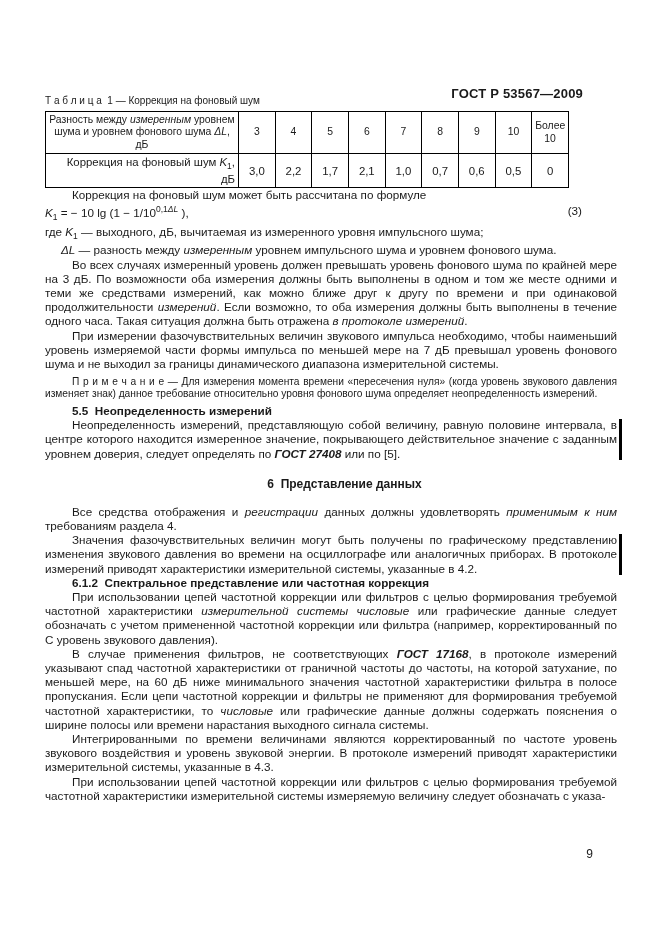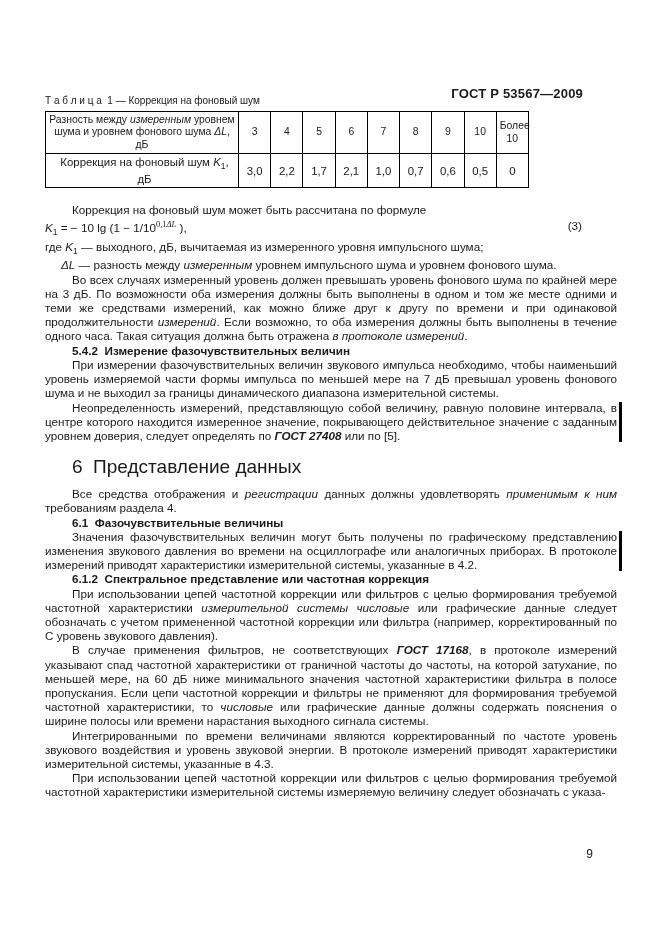--- a/index.html
+++ b/index.html
@@ -7,44 +7,44 @@
     position:relative; width:661px; height:936px; background:#ffffff;
     font-family:"Liberation Sans", sans-serif; color:#1a1a1a; overflow:hidden;
   }
   .doc-header {
     position:absolute; top:53px; right:78px;
     font-weight:bold; font-size:13px; letter-spacing:0.2px; white-space:nowrap;margin-top:33px;
   }
   .content { position:absolute; left:45px; top:95px; width:572px; }
   .table-caption { font-size:10px; margin:0 0 5px 0; }
   table.gost-table {
-    border-collapse:collapse; width:484px; table-layout:fixed;
+    border-collapse:collapse; width:524px; table-layout:fixed;
     border:1.5px solid #000;
   }
   table.gost-table td {
     border:1px solid #000; text-align:center; vertical-align:middle;
     font-size:10.4px; line-height:12.4px; padding:2px 3px;
   }
   table.gost-table td.lbl { width:186px; }
   table.gost-table tr.hdr td { height:33px; border-bottom:1.5px solid #000; }
   table.gost-table tr.dat td { height:17px; font-size:11.4px; }
-  table.gost-table tr.dat td.lbl { text-align:center; padding-left:8px; }
-  .flow { margin-top:15px; font-size:11.7px; line-height:14.2px; text-align:justify; }
+  table.gost-table tr.dat td.lbl { text-align:right; padding-left:8px; }
+  .flow { font-size:11.7px; line-height:14.2px; text-align:justify; }
   .blk { position:relative; margin:0; }
   .indent { text-indent:27px; }
   .t-h3 { font-weight:bold; text-indent:27px; text-align:left; }
-  .t-h2 { font-weight:normal; font-size:19px; line-height:19px; margin:14px 0 11px 0; text-indent:27px; text-align:left; }
+  .t-h2 { font-weight:bold; font-size:12px; line-height:19px; margin:14px 0 11px 0; text-indent:27px; text-align:center; }
   .t-note { font-size:10.2px; line-height:11.8px; text-indent:27px; margin:5px 0 4px 0; }
   .t-where { text-indent:0; }
   .where2 { padding-left:16px; }
   .formula-num { position:absolute; right:35px; top:1px; }
   .it { font-style:italic; }
   .bd { font-weight:bold; }
   .sb { vertical-align:sub; font-size:8.5px; }
-  .sp { vertical-align:super; font-size:8.5px;font-family:Liberation Serif, serif; }
+  .sp { vertical-align:super; font-size:8.5px; }
   .changebar::after {
     content:""; position:absolute; top:1px; bottom:1px; right:-5px;
     width:3px; background:#000;
   }
   .page-number { position:absolute; top:847px; right:68px; font-size:12px; }
 </style>
 </head>
 <body>
 
 <div class="page">
@@ -78,26 +78,26 @@
             <td>0</td>
           </tr>
         </tbody>
     </table>
     <div class="flow">
         <div class="blk t-p indent"><span>Коррекция на фоновый шум может быть рассчитана по формуле</span></div>
         <div class="blk t-formula"><span><span class="it">K</span><span class="sb">1</span><span> = − 10 lg (1 − 1/10</span><span class="sp">0,1</span><span class="it sp">ΔL</span><span> ),</span></span><span class="formula-num">(3)</span></div>
         <div class="blk t-where"><span>где </span><span class="it">K</span><span class="sb">1</span><span> — выходного, дБ, вычитаемая из измеренного уровня импульсного шума;</span></div>
         <div class="blk t-where where2"><span class="it">ΔL</span><span> — разность между </span><span class="it">измеренным</span><span> уровнем импульсного шума и уровнем фонового шума.</span></div>
         <div class="blk t-p indent"><span>Во всех случаях измеренный уровень должен превышать уровень фонового шума по крайней мере на 3 дБ. По возможности оба измерения должны быть выполнены в одном и том же месте одними и теми же средствами измерений, как можно ближе друг к другу по времени и при одинаковой продолжительности </span><span class="it">измерений</span><span>. Если возможно, то оба измерения должны быть выполнены в течение одного часа. Такая ситуация должна быть отражена </span><span class="it">в протоколе измерений</span><span>.</span></div>
-        <div class="blk t-h3"><span>5.4.2&nbsp; Измерение фазочувствительных величин</span></div>
         <div class="blk t-p indent"><span>При измерении фазочувствительных величин звукового импульса необходимо, чтобы наименьший уровень измеряемой части формы импульса по меньшей мере на 7 дБ превышал уровень фонового шума и не выходил за границы динамического диапазона измерительной системы.</span></div>
+        <div class="blk t-note"><span>П р и м е ч а н и е — Для измерения момента времени «пересечения нуля» (когда уровень звукового давления изменяет знак) данное требование относительно уровня фонового шума определяет неопределенность измерений.</span></div>
+        <div class="blk t-h3"><span>5.5&nbsp; Неопределенность измерений</span></div>
         <div class="blk t-p indent changebar"><span>Неопределенность измерений, представляющую собой величину, равную половине интервала, в центре которого находится измеренное значение, покрывающего действительное значение с заданным уровнем доверия, следует определять по </span><span class="it bd">ГОСТ 27408</span><span> или по [5].</span></div>
         <div class="blk t-h2"><span>6&nbsp;&nbsp;Представление данных</span></div>
         <div class="blk t-p indent"><span>Все средства отображения и </span><span class="it">регистрации</span><span> данных должны удовлетворять </span><span class="it">применимым к ним</span><span> требованиям раздела 4.</span></div>
-        <div class="blk t-h3"><span>6.1&nbsp; Фазочувствительные величины</span></div>
         <div class="blk t-p indent changebar"><span>Значения фазочувствительных величин могут быть получены по графическому представлению изменения звукового давления во времени на осциллографе или аналогичных приборах. В протоколе измерений приводят характеристики измерительной системы, указанные в 4.2.</span></div>
         <div class="blk t-h3"><span>6.1.2&nbsp; Спектральное представление или частотная коррекция</span></div>
         <div class="blk t-p indent"><span>При использовании цепей частотной коррекции или фильтров с целью формирования требуемой частотной характеристики </span><span class="it">измерительной системы числовые</span><span> или графические данные следует обозначать с учетом примененной частотной коррекции или фильтра (например, корректированный по С уровень звукового давления).</span></div>
         <div class="blk t-p indent"><span>В случае применения фильтров, не соответствующих </span><span class="it bd">ГОСТ 17168</span><span>, в протоколе измерений указывают спад частотной характеристики от граничной частоты до частоты, на которой затухание, по меньшей мере, на 60 дБ ниже минимального значения частотной характеристики фильтра в полосе пропускания. Если цепи частотной коррекции и фильтры не применяют для формирования требуемой частотной характеристики, то </span><span class="it">числовые</span><span> или графические данные должны содержать пояснения о ширине полосы или времени нарастания выходного сигнала системы.</span></div>
         <div class="blk t-p indent"><span>Интегрированными по времени величинами являются корректированный по частоте уровень звукового воздействия и уровень звуковой энергии. В протоколе измерений приводят характеристики измерительной системы, указанные в 4.3.</span></div>
         <div class="blk t-p indent"><span>При использовании цепей частотной коррекции или фильтров с целью формирования требуемой частотной характеристики измерительной системы измеряемую величину следует обозначать с указа-</span></div>
       </div>
   </div>
   <div class="page-number">9</div>
 </div>

